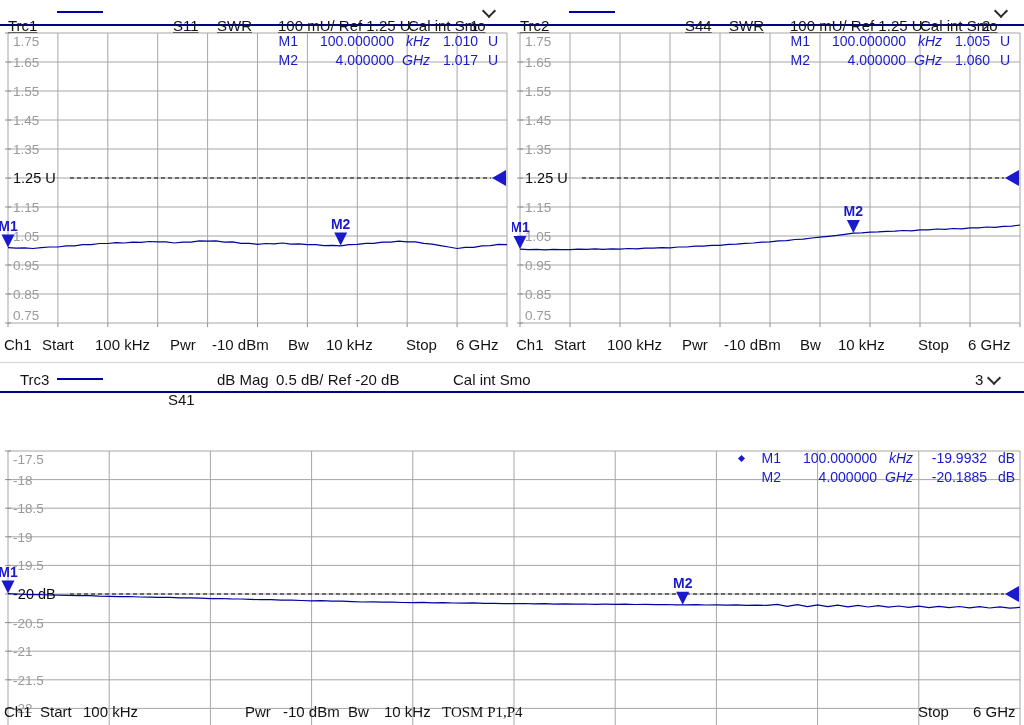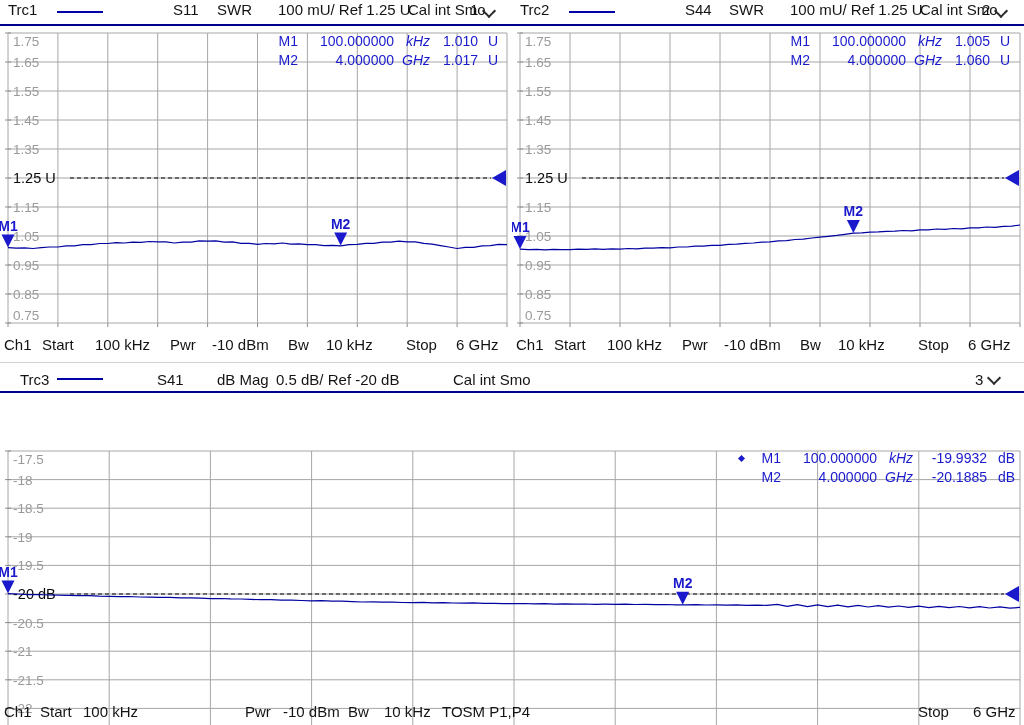--- a/index.html
+++ b/index.html
@@ -7,21 +7,21 @@
     width:1024px;height:725px;position:relative;overflow:hidden;
     background:#ffffff;color:#141414;
     font-family:"Liberation Sans","DejaVu Sans",sans-serif;
   }
   .panel{position:absolute;}
   .panel-b{border-top:1px solid #d2d2d2;}
   .trc-header{position:absolute;left:0;right:0;top:0;border-bottom:2px solid #00008b;}
   .panel-t .trc-header{height:24px;}
   .panel-b .trc-header{height:28px;}
   .hitem{position:absolute;font-size:15px;white-space:pre;color:#141414;}
-  .panel-t .hitem{top:0;line-height:19px;}
+  .panel-t .hitem{top:16px;line-height:19px;text-decoration:underline;}
   .panel-b .hitem{top:7px;line-height:19px;}
   .swatch{position:absolute;height:2px;background:#0000a6;}
   .panel-t .swatch{top:11px;}
   .panel-b .swatch{top:15px;}
   .chev{position:absolute;width:8px;height:8px;border-left:2px solid #2b2b2b;border-bottom:2px solid #2b2b2b;transform:rotate(-45deg);}
   .panel-t .chev{top:6px;}
   .panel-b .chev{top:10px;}
   .plot{position:absolute;left:0;right:0;}
   .plot svg{display:block;overflow:hidden;}
   .readout{position:absolute;font-size:14px;line-height:19px;color:#1a1acc;white-space:pre;}
@@ -220,21 +220,21 @@
       <span class="sitem" style="left: 326px; line-height: 30px;">10 kHz</span>
       <span class="sitem" style="left: 406px; line-height: 30px;">Stop</span>
       <span class="sitem" style="left: 456px; line-height: 30px;">6 GHz</span>
     </footer>
 </section>
 
 <section class="panel panel-b" style="left: 0px; top: 362px; width: 1024px; height: 363px;">
   <header class="trc-header">
       <span class="hitem" style="left: 20px;">Trc3</span>
       <span class="swatch" style="width: 46px; left: 57px;"></span>
-      <span class="hitem" style="left: 157px;">S41</span>
+      <span class="hitem" style="left: 168px; margin-top: 20px;">S41</span>
       <span class="hitem" style="left: 217px;">dB Mag</span>
       <span class="hitem" style="left: 276px;">0.5 dB/ Ref -20 dB</span>
       <span class="hitem" style="left: 453px;">Cal int Smo</span>
       <span class="hitem" style="left: 975px;">3</span>
       <span class="chev" style="left: 989px;"></span>
     </header>
   <div class="plot" style="top: 30px; height: 305px; margin-top: 48px;">
     <svg width="1024" height="305" viewBox="0 0 1024 305">
         <g stroke="#a6a6a6" stroke-width="1">
           <line x1="8" y1="10" x2="8" y2="296"></line>
@@ -304,17 +304,17 @@
     <div class="readout" style="top: 8px; right: 9px;"><div class="m-row"><span class="rcell c-name"><span class="diamond"></span><span>M1</span></span><span class="rcell c-freq">100.000000</span><span class="rcell c-funit">kHz</span><span class="rcell" style="width: 74px;">-19.9932</span><span class="rcell" style="width: 28px;">dB</span></div><div class="m-row"><span class="rcell c-name"><span>M2</span></span><span class="rcell c-freq">4.000000</span><span class="rcell c-funit">GHz</span><span class="rcell" style="width: 74px;">-20.1885</span><span class="rcell" style="width: 28px;">dB</span></div></div>
   </div>
   <footer class="statusbar" style="top: 335px; height: 28px;">
       <span class="sitem" style="left: 4px; line-height: 28px;">Ch1</span>
       <span class="sitem" style="left: 40px; line-height: 28px;">Start</span>
       <span class="sitem" style="left: 83px; line-height: 28px;">100 kHz</span>
       <span class="sitem" style="left: 245px; line-height: 28px;">Pwr</span>
       <span class="sitem" style="left: 283px; line-height: 28px;">-10 dBm</span>
       <span class="sitem" style="left: 348px; line-height: 28px;">Bw</span>
       <span class="sitem" style="left: 384px; line-height: 28px;">10 kHz</span>
-      <span class="sitem" style="left: 442px; line-height: 28px;">TOSM P1,P4</span>
+      <span class="sitem" style="left: 442px; line-height: 28px; font-family: Liberation Serif, serif;">TOSM P1,P4</span>
       <span class="sitem" style="left: 918px; line-height: 28px;">Stop</span>
       <span class="sitem" style="left: 973px; line-height: 28px;">6 GHz</span>
     </footer>
 </section>
 
 </body></html>

